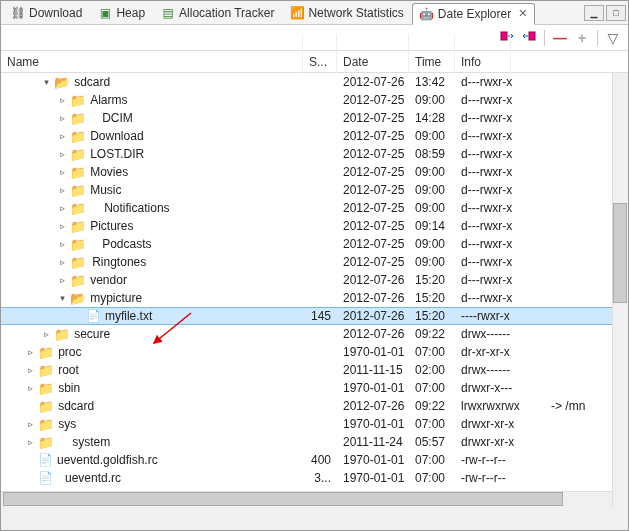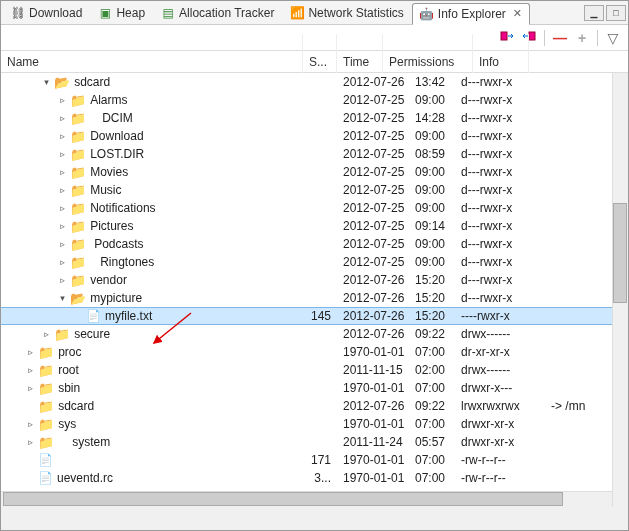--- a/index.html
+++ b/index.html
@@ -59,21 +59,21 @@
   <div class="tab">
       <span class="tab-icon" style="color:#3a8b3a">▤</span>
       <span>Allocation Tracker</span>
     </div>
   <div class="tab">
       <span class="tab-icon" style="color:#888">📶</span>
       <span>Network Statistics</span>
     </div>
   <div class="tab active">
       <span class="tab-icon" style="color:#a4c639">🤖</span>
-      <span>Info Explorer</span>
+      <span>Date Explorer</span>
       <span class="close">✕</span>
     </div>
   <div class="tab-spacer"></div>
   <div class="winbtn">▁</div>
   <div class="winbtn">□</div>
 </div>
 
 <div class="toolbar">
   <div class="tbtn">
       <svg width="16" height="16">
@@ -90,22 +90,22 @@
   <div class="divider"></div>
   <div class="tbtn" style="color:#d33;font-weight:bold">—</div>
   <div class="tbtn" style="color:#aaa;font-weight:bold">+</div>
   <div class="divider"></div>
   <div class="tbtn" style="color:#666">▽</div>
 </div>
 
 <div class="header-row">
   <div class="col-name">Name</div>
   <div class="col-size">S...</div>
+  <div class="col-date">Date</div>
   <div class="col-time">Time</div>
-  <div class="col-perm">Permissions</div>
   <div class="col-info">Info</div>
 </div>
 
 <div class="tree-body" id="tree">
   <div class="arrow-annot">
     <svg width="50" height="40">
         <defs>
           <marker id="ah" markerWidth="6" markerHeight="6" refX="5" refY="3" orient="auto">
             <path d="M0,0 L6,3 L0,6 Z" fill="#d00"></path>
           </marker>
@@ -202,21 +202,21 @@
       <div class="cell-date">2012-07-25</div>
       <div class="cell-time">09:00</div>
       <div class="cell-perm">d---rwxr-x</div>
       <div class="cell-info"></div>
     </div>
     <div class="row">
       <div class="cell-name">
         <span class="indent" style="width:48px"></span>
         <span class="expander">▹</span>
         <span class="folder-icon">📁</span>
-        <span style="margin-left:2px">Notifications</span>
+        <span style="margin-left:16px">Notifications</span>
       </div>
       <div class="cell-size"></div>
       <div class="cell-date">2012-07-25</div>
       <div class="cell-time">09:00</div>
       <div class="cell-perm">d---rwxr-x</div>
       <div class="cell-info"></div>
     </div>
     <div class="row">
       <div class="cell-name">
         <span class="indent" style="width:48px"></span>
@@ -228,34 +228,34 @@
       <div class="cell-date">2012-07-25</div>
       <div class="cell-time">09:14</div>
       <div class="cell-perm">d---rwxr-x</div>
       <div class="cell-info"></div>
     </div>
     <div class="row">
       <div class="cell-name">
         <span class="indent" style="width:48px"></span>
         <span class="expander">▹</span>
         <span class="folder-icon">📁</span>
-        <span style="margin-left:6px">Podcasts</span>
-      </div>
-      <div class="cell-size"></div>
-      <div class="cell-date">2012-07-25</div>
-      <div class="cell-time">09:00</div>
-      <div class="cell-perm">d---rwxr-x</div>
-      <div class="cell-info"></div>
-    </div>
-    <div class="row">
-      <div class="cell-name">
-        <span class="indent" style="width:48px"></span>
-        <span class="expander">▹</span>
-        <span class="folder-icon">📁</span>
-        <span style="margin-left:12px">Ringtones</span>
+        <span style="margin-left:14px">Podcasts</span>
+      </div>
+      <div class="cell-size"></div>
+      <div class="cell-date">2012-07-25</div>
+      <div class="cell-time">09:00</div>
+      <div class="cell-perm">d---rwxr-x</div>
+      <div class="cell-info"></div>
+    </div>
+    <div class="row">
+      <div class="cell-name">
+        <span class="indent" style="width:48px"></span>
+        <span class="expander">▹</span>
+        <span class="folder-icon">📁</span>
+        <span style="margin-left:4px">Ringtones</span>
       </div>
       <div class="cell-size"></div>
       <div class="cell-date">2012-07-25</div>
       <div class="cell-time">09:00</div>
       <div class="cell-perm">d---rwxr-x</div>
       <div class="cell-info"></div>
     </div>
     <div class="row">
       <div class="cell-name">
         <span class="indent" style="width:48px"></span>
@@ -384,33 +384,34 @@
       <div class="cell-date">2011-11-24</div>
       <div class="cell-time">05:57</div>
       <div class="cell-perm">drwxr-xr-x</div>
       <div class="cell-info"></div>
     </div>
     <div class="row">
       <div class="cell-name">
         <span class="indent" style="width:16px"></span>
         <span class="expander"></span>
         <span class="file-icon">📄</span>
-      </div>
-      <div class="cell-size">171</div>
+        <span style="margin-left:2px">ueventd.goldfish.rc</span>
+      </div>
+      <div class="cell-size">400</div>
       <div class="cell-date">1970-01-01</div>
       <div class="cell-time">07:00</div>
       <div class="cell-perm">-rw-r--r--</div>
       <div class="cell-info"></div>
     </div>
     <div class="row">
       <div class="cell-name">
         <span class="indent" style="width:16px"></span>
         <span class="expander"></span>
         <span class="file-icon">📄</span>
-        <span style="margin-left:2px">ueventd.rc</span>
+        <span style="margin-left:10px">ueventd.rc</span>
       </div>
       <div class="cell-size">3...</div>
       <div class="cell-date">1970-01-01</div>
       <div class="cell-time">07:00</div>
       <div class="cell-perm">-rw-r--r--</div>
       <div class="cell-info"></div>
     </div>
     <div class="row">
       <div class="cell-name">
         <span class="indent" style="width:16px"></span>

